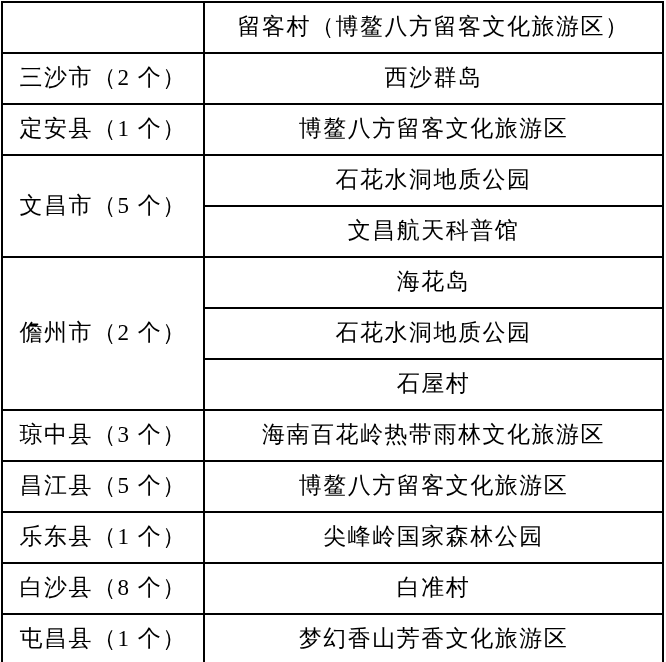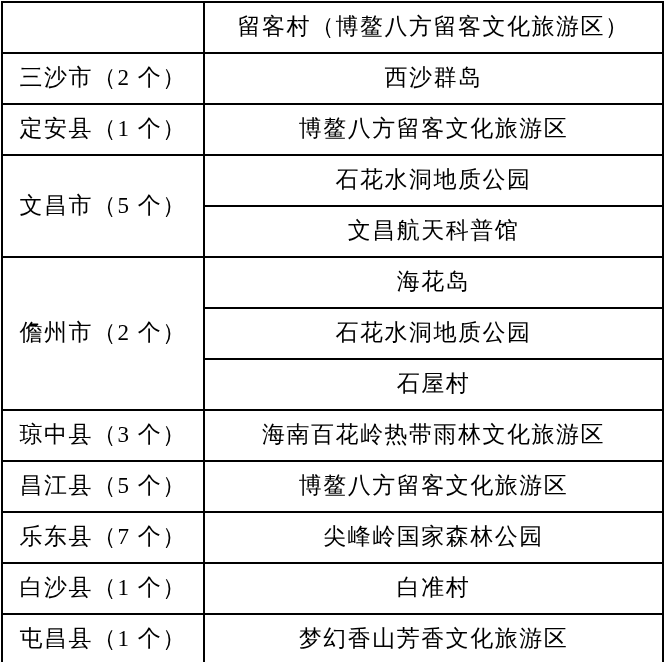--- a/index.html
+++ b/index.html
@@ -75,25 +75,25 @@
       </tr>
       <tr>
         <td rowspan="1">琼中县（3 个）</td>
         <td>海南百花岭热带雨林文化旅游区</td>
       </tr>
       <tr>
         <td rowspan="1">昌江县（5 个）</td>
         <td>博鳌八方留客文化旅游区</td>
       </tr>
       <tr>
-        <td rowspan="1">乐东县（7 个）</td>
+        <td rowspan="1">乐东县（1 个）</td>
         <td>尖峰岭国家森林公园</td>
       </tr>
       <tr>
-        <td rowspan="1">白沙县（1 个）</td>
+        <td rowspan="1">白沙县（8 个）</td>
         <td>白准村</td>
       </tr>
       <tr>
         <td rowspan="1">屯昌县（1 个）</td>
         <td>梦幻香山芳香文化旅游区</td>
       </tr>
     </tbody>
 </table>
 
 </body></html>

